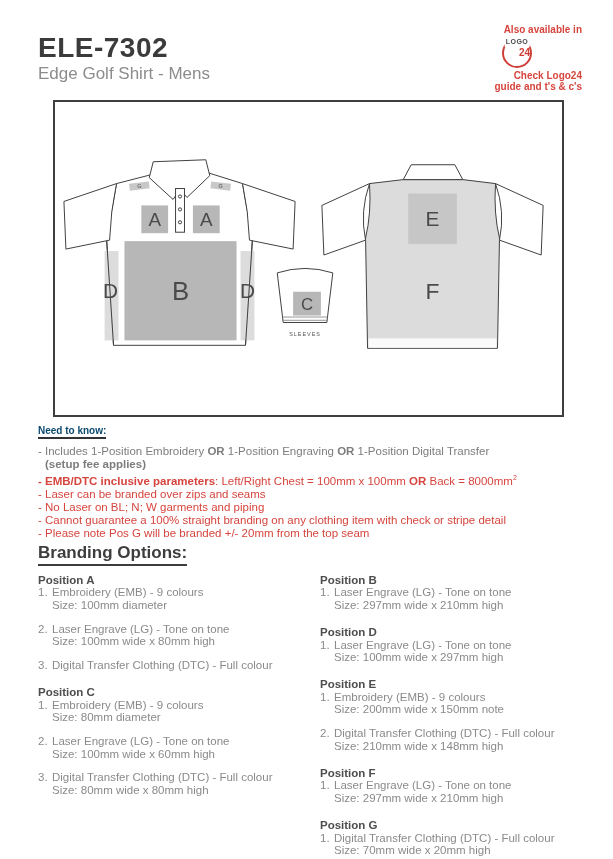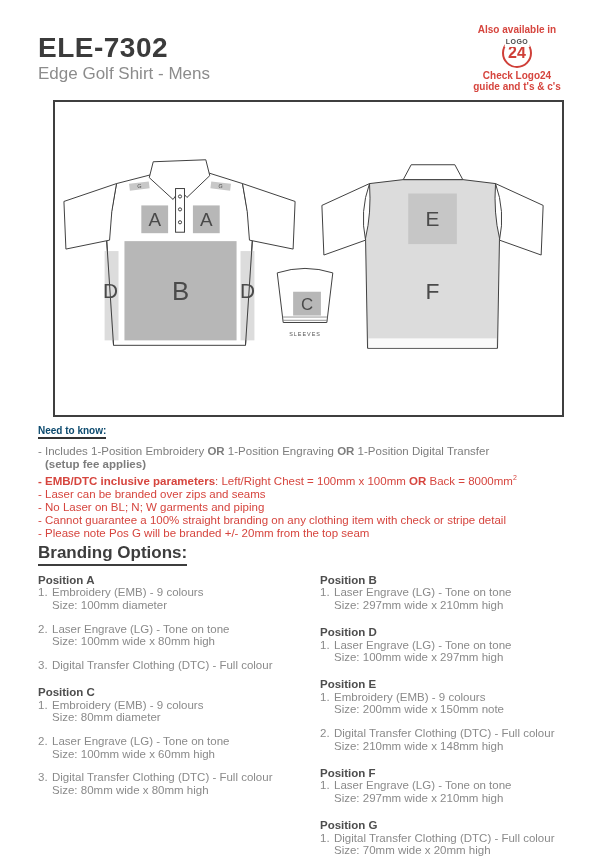--- a/index.html
+++ b/index.html
@@ -1,27 +1,27 @@
 <!DOCTYPE html>
 <html><head>
 <meta charset="utf-8">
 <style>
   html,body{margin:0;padding:0;background:#fff;}
   .page{position:relative;width:613px;height:859px;background:#fff;overflow:hidden;
         font-family:"Liberation Sans",sans-serif;}
   
   .title{position:absolute;left:38px;top:32px;font-size:28px;font-weight:bold;color:#3b3b3b;letter-spacing:.5px;}
   .subtitle{position:absolute;left:38px;top:64px;font-size:17px;color:#8c8c8c;}
-  .badge{position:absolute;left:452px;top:24px;width:130px;text-align:center;color:#d6453e;
+  .badge{position:absolute;left:452px;top:24px;width:130px;text-align:right;color:#d6453e;
          font-size:10px;font-weight:bold;line-height:11px;}
   .badge-circle{position:relative;width:26px;height:26px;border:2px solid #cf3f38;border-radius:50%;
                 margin:3px auto 2px auto;background:#fff;}
   .badge-logo{position:absolute;top:-4px;left:50%;transform:translateX(-50%);background:#fff;
               color:#4a4a4a;font-size:7px;font-weight:bold;letter-spacing:.5px;padding:0 1px;}
-  .badge-num{display:block;color:#cf3f38;font-size:16px;font-weight:bold;padding-top:7px;}
+  .badge-num{display:block;color:#cf3f38;font-size:10px;font-weight:bold;padding-top:7px;}
   
   .diagram-box{position:absolute;left:53px;top:100px;width:511px;height:317px;border:2px solid #3f3f3f;box-sizing:border-box;}
   .diagram-box svg{display:block;}
   
   .ntk{position:absolute;left:38px;top:420px;width:545px;}
   .ntk-heading{display:inline-block;font-size:10px;font-weight:bold;color:#0c4a6e;
                border-bottom:2px solid #333;padding-bottom:1px;margin-bottom:6px;}
   .ntk-line{font-size:11.5px;line-height:13.1px;color:#7d7d7d;}
   .ntk-line.red{color:#d6453e;}
   .ntk-line .indent{padding-left:7px;font-weight:bold;}

